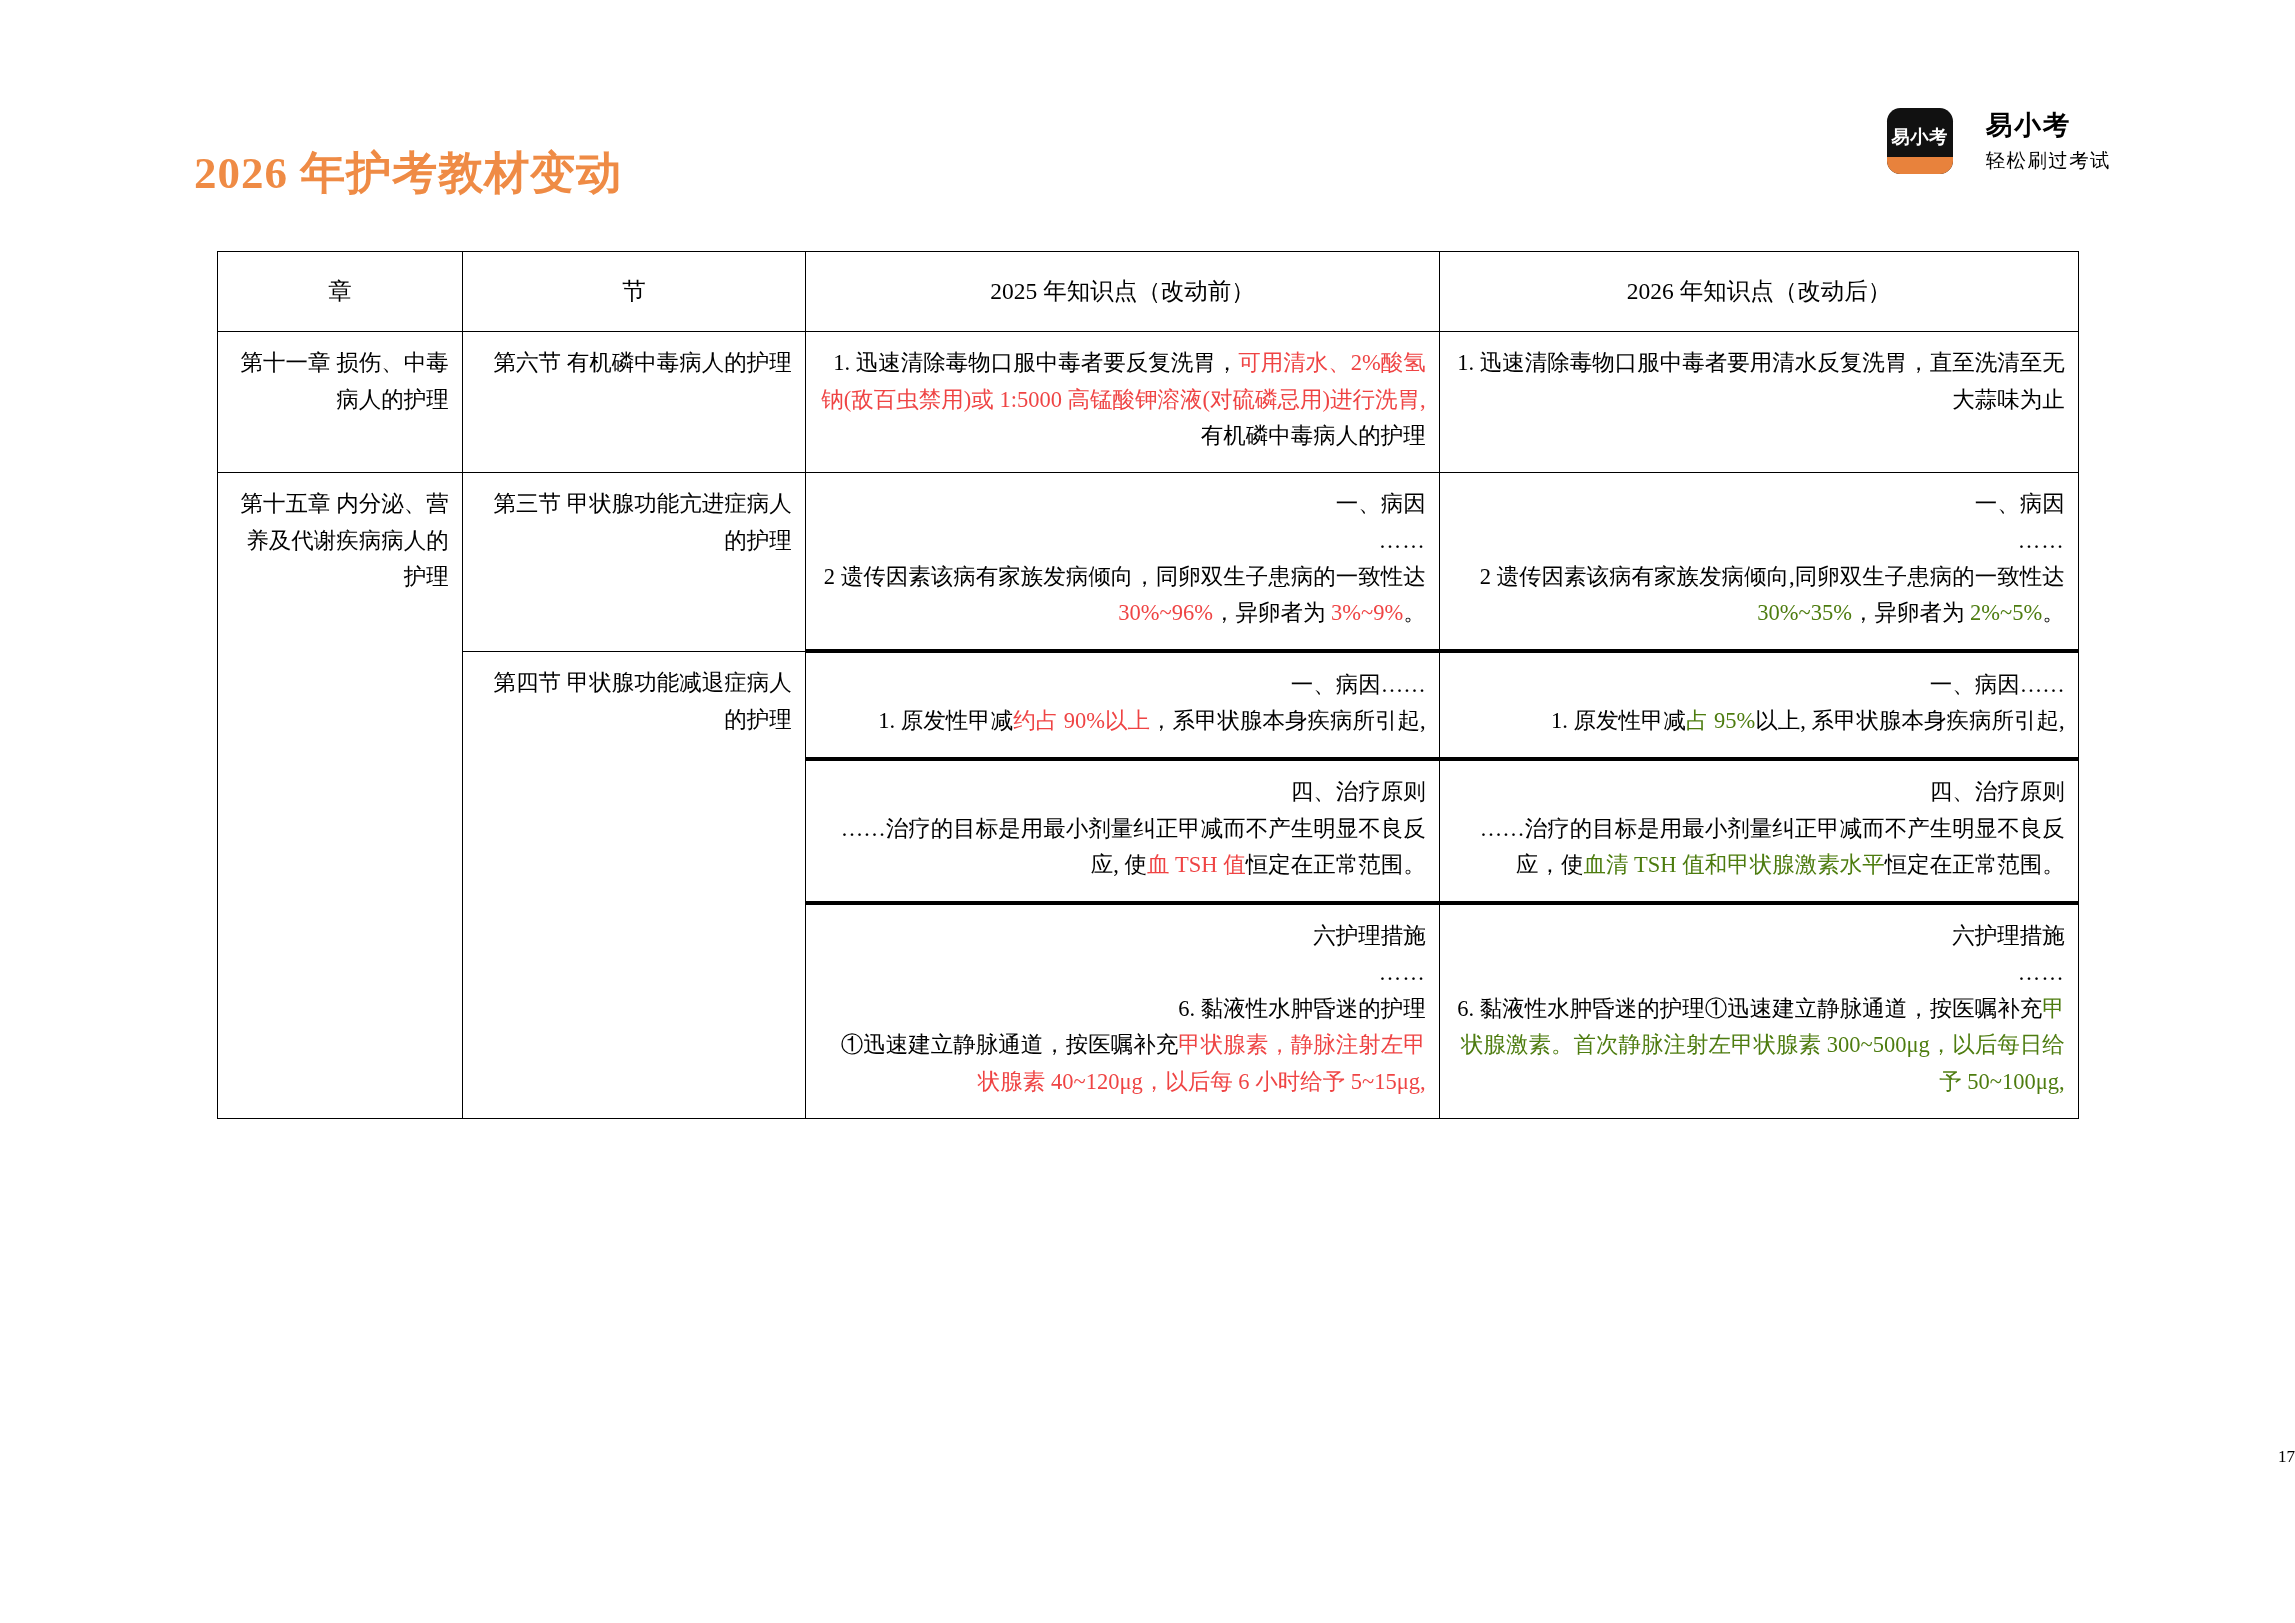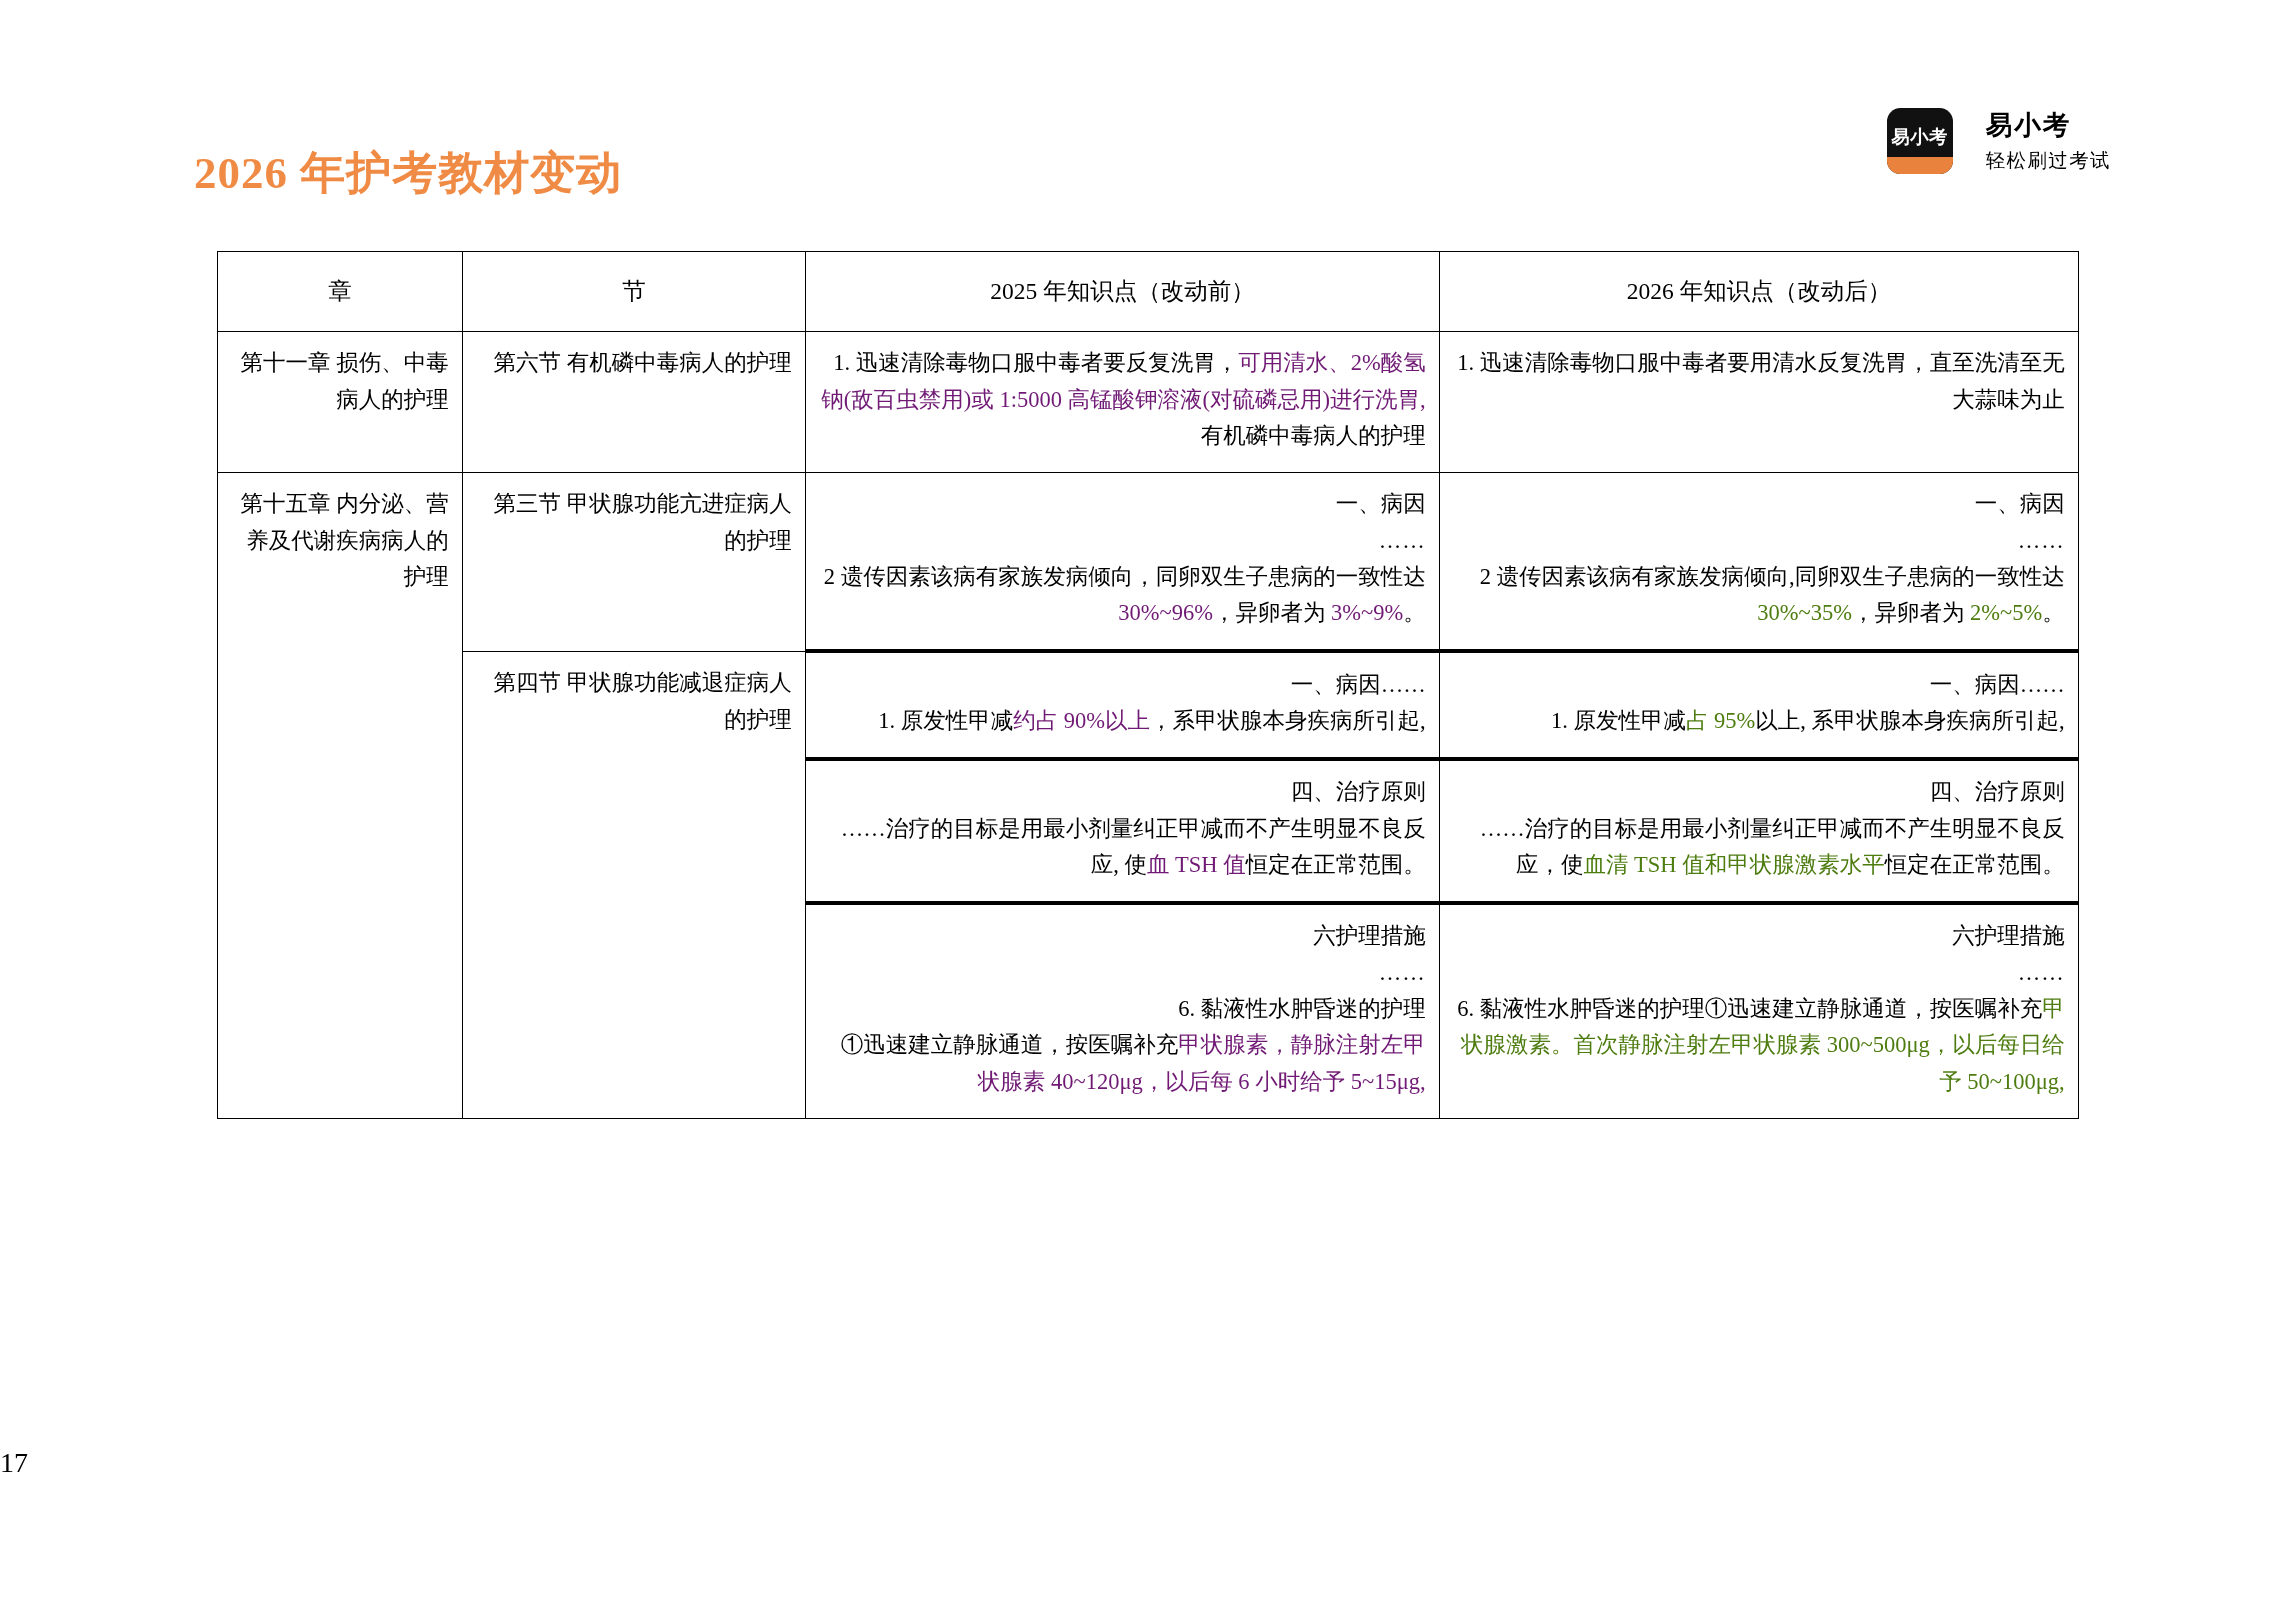--- a/index.html
+++ b/index.html
@@ -122,32 +122,32 @@
     vertical-align: middle;
     padding: 20.4px 10.2px;
     font-weight: 400;
     font-size: 23.5px;
   }
   .row-top-thick > td, .row-top-thick > th { border-top: 4.6px solid #000000; }
   .cell-thick-top { border-top: 4.6px solid #000000 !important; }
   .vmid { vertical-align: middle; }
   .cell-chapter { line-height: 1.62; }
 
-  .red  { color: #701a75; }
+  .red  { color: #ef4444; }
   .blue { color: #4d7c0f; }
   .ell  { letter-spacing: 1px; }
 
   
   .page-number {
     position: absolute;
     left: 0;
     top: 1447px;
     width: 2295px;
-    text-align: left;
-    font-size: 28px;
+    text-align: right;
+    font-size: 17px;
   }
 </style>
 </head>
 <body>
 
 <div class="page-header">
   <div class="doc-title">2026 年护考教材变动</div>
 
   <div class="brand">
     <div class="brand-mark">

